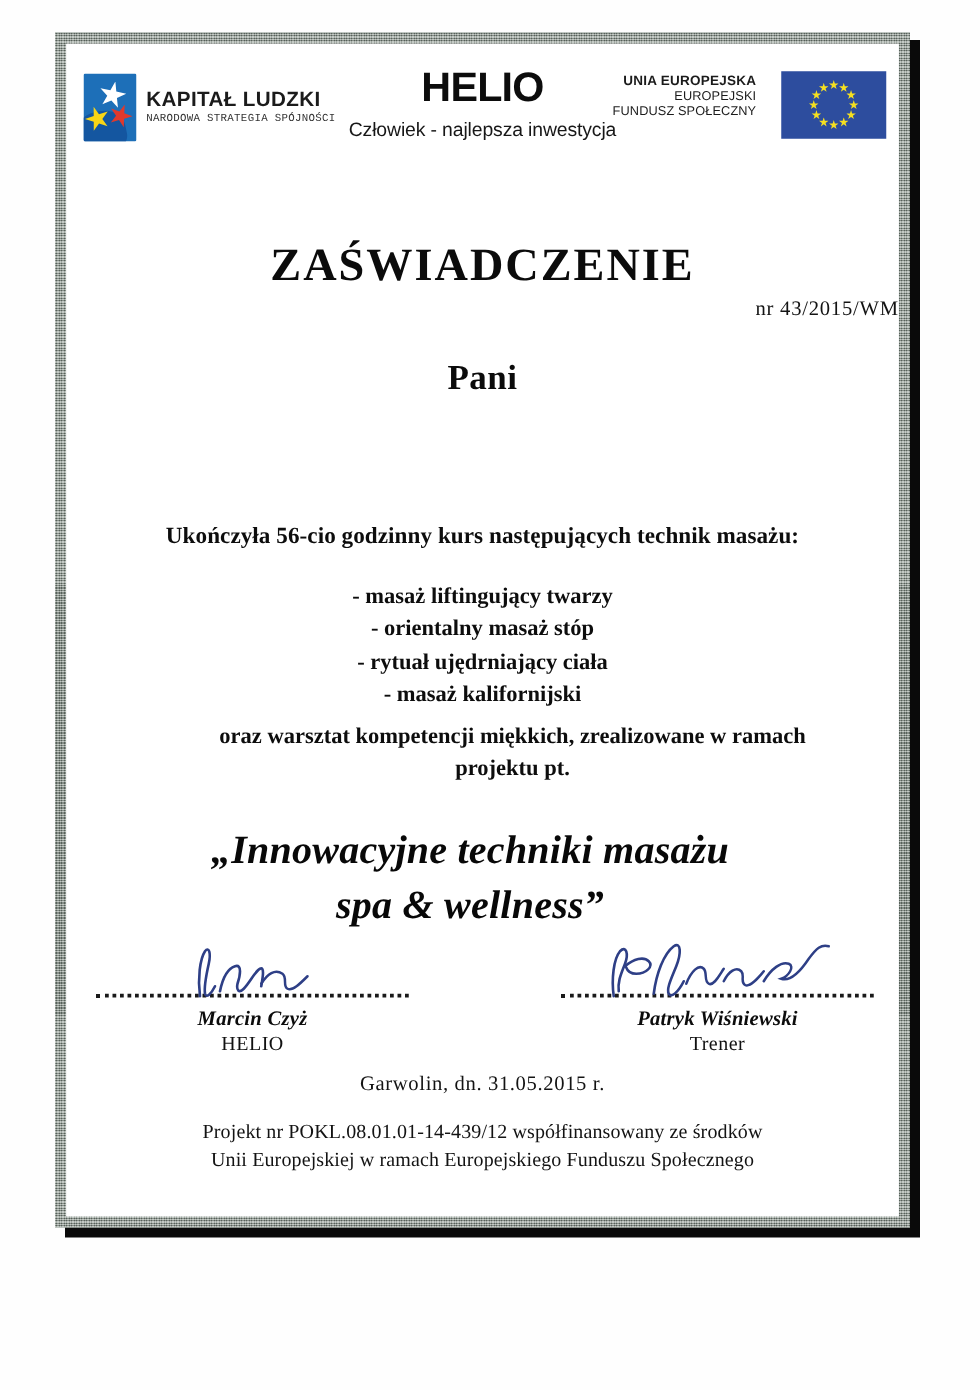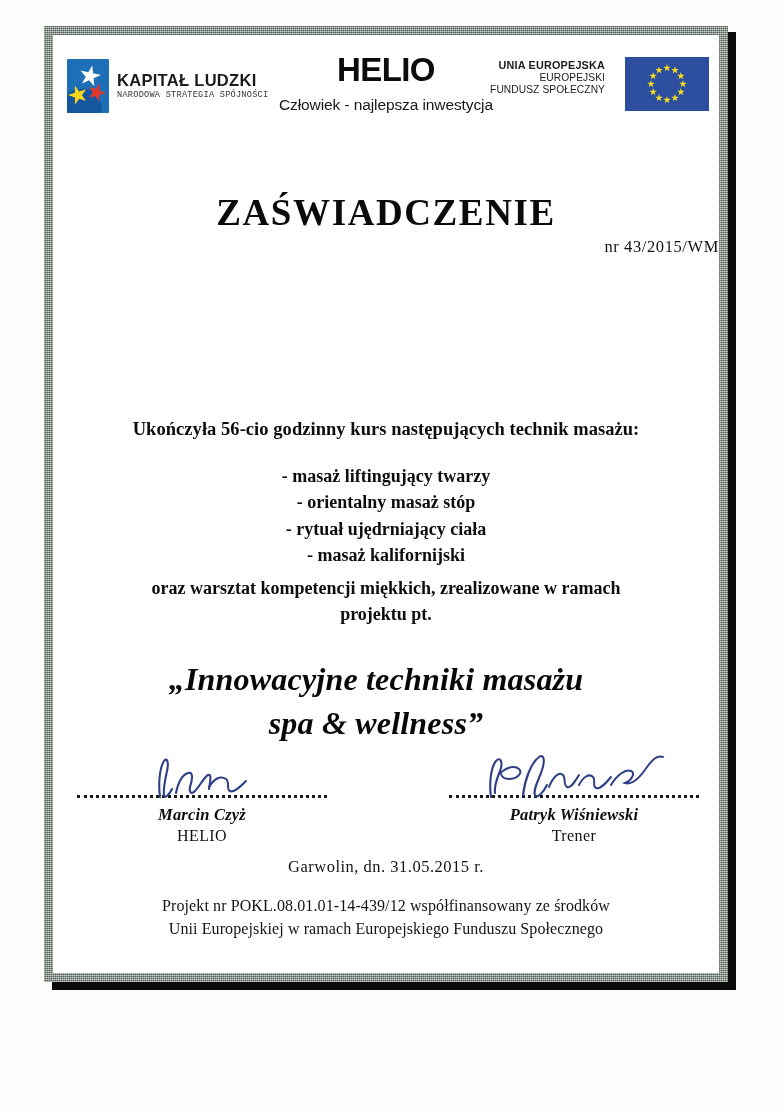--- a/index.html
+++ b/index.html
@@ -284,20 +284,21 @@
   .workshop-note {
     position: absolute;
     top: 540px;
     left: 0; width: 666px;
     text-align: center;
     font-family: "Liberation Serif", serif;
     font-size: 18px;
     font-weight: 700;
     color: #0d0d0d;
     line-height: 1.45;
+    padding-left: 24px;
   }
   .project-title {
     position: absolute;
     top: 622px;
     left: 0; width: 646px;
     text-align: center;
     font-family: "Liberation Serif", serif;
     font-size: 32px;
     font-weight: 700;
     font-style: italic;
@@ -432,20 +433,21 @@
             <div class="star" style="background: rgb(245, 224, 32); left: 24.1436px; top: 15px;"></div>
             <div class="star" style="background: rgb(245, 224, 32); left: 30px; top: 9.14359px;"></div>
           </div>
       </div>
 
     </div>
 
     <div class="zaswiadczenie">ZAŚWIADCZENIE</div>
     <div class="cert-number">nr 43/2015/WM</div>
 
+    <div class="pani">Pani</div>
 
     <div class="course-intro">Ukończyła 56-cio godzinny kurs następujących technik masażu:</div>
 
     <div class="technique-list">
       <div>- masaż liftingujący twarzy</div>
       <div>- orientalny masaż stóp</div>
       <div>- rytuał ujędrniający ciała</div>
       <div>- masaż kalifornijski</div>
     </div>
 

